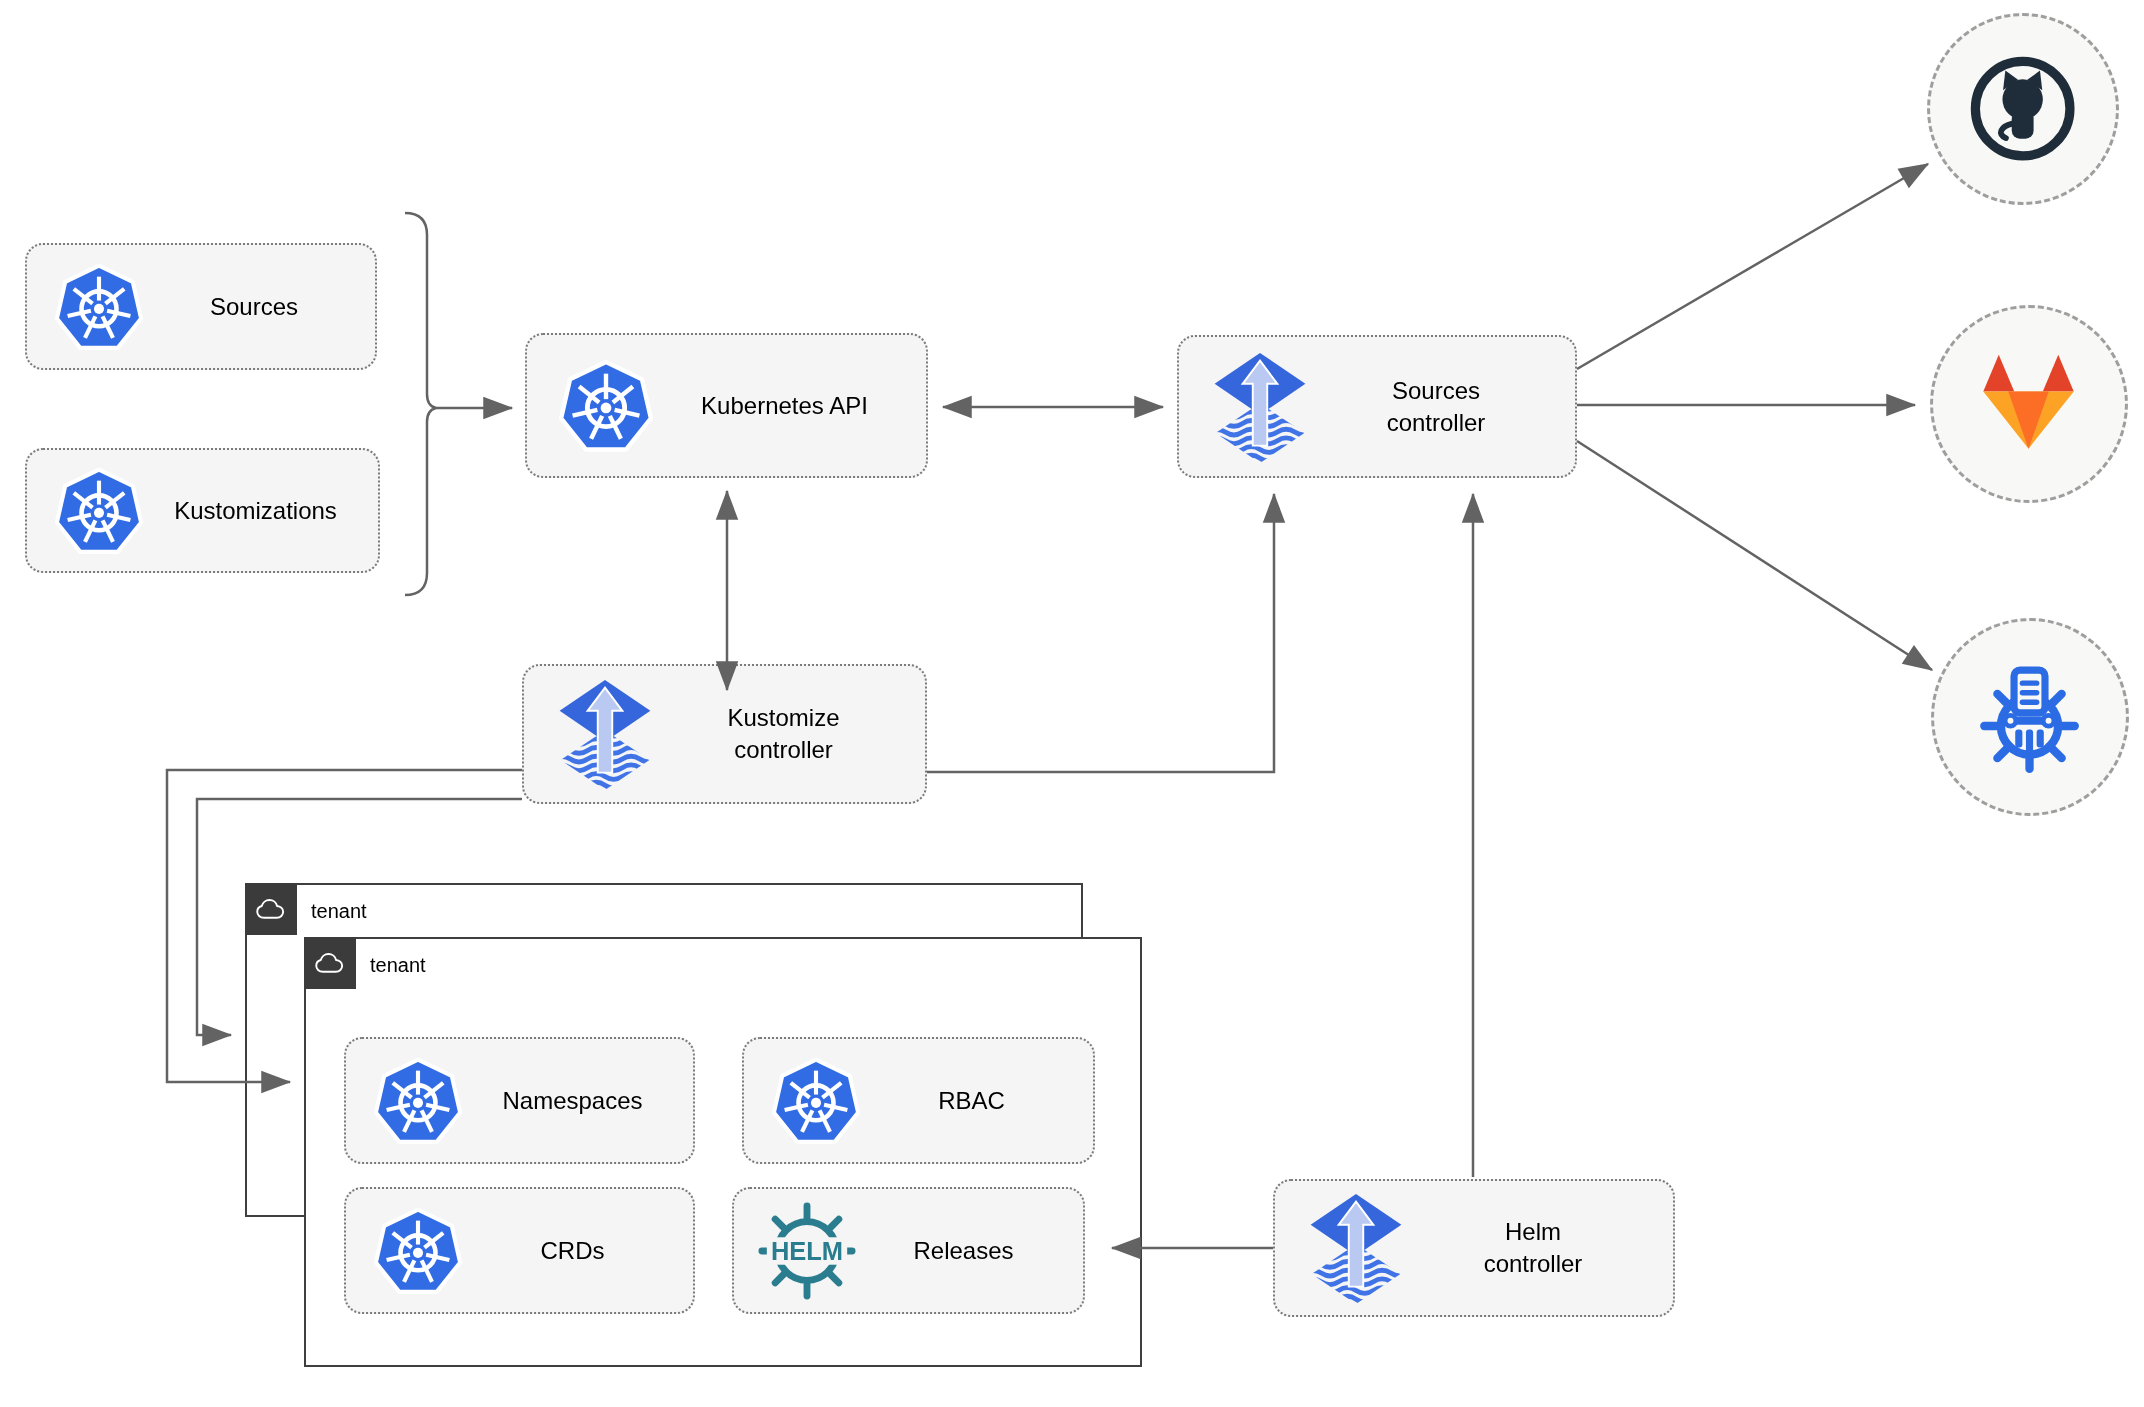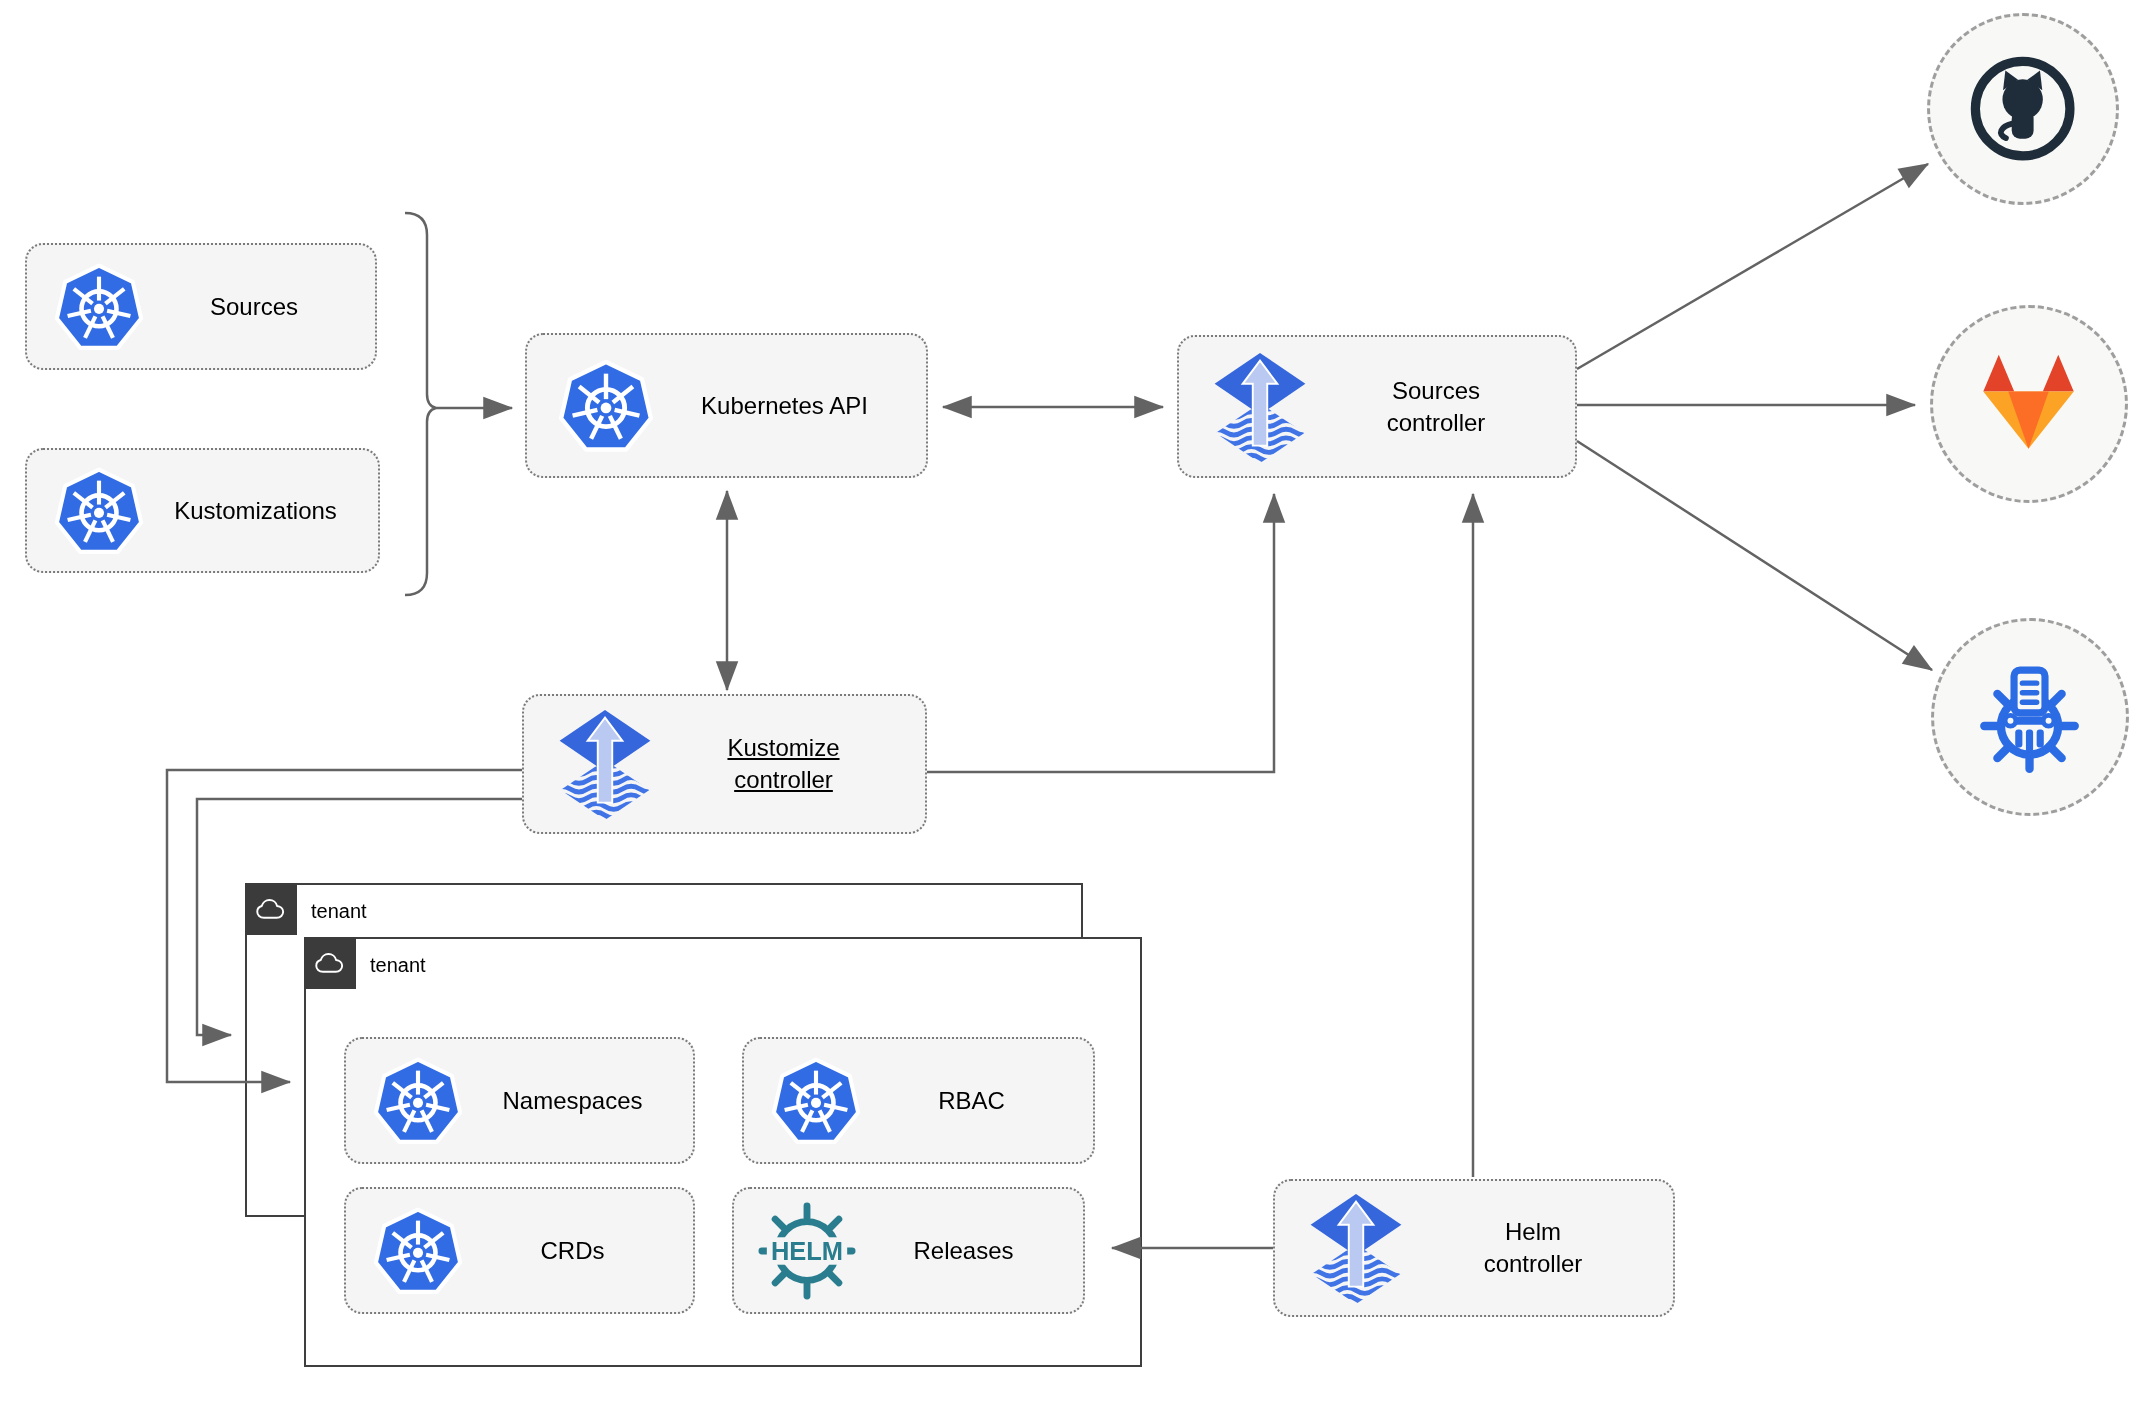--- a/index.html
+++ b/index.html
@@ -206,21 +206,21 @@
   <div class="node" style="left:1177px;top:335px;width:400px;height:143px;">
     <svg class="icon ic-flux">
         <use href="#sym-flux"></use>
       </svg>
     <div class="label">
       <div>Sources</div>
       <div>controller</div>
     </div>
   </div>
 
-  <div class="node" style="left:522px;top:694px;width:405px;height:140px;text-decoration:underline;">
+  <div class="node" style="left:522px;top:664px;width:405px;height:140px;">
     <svg class="icon ic-flux">
         <use href="#sym-flux"></use>
       </svg>
     <div class="label">
       <div>Kustomize</div>
       <div>controller</div>
     </div>
   </div>
 
   <div class="node" style="left:1273px;top:1179px;width:402px;height:138px;">

